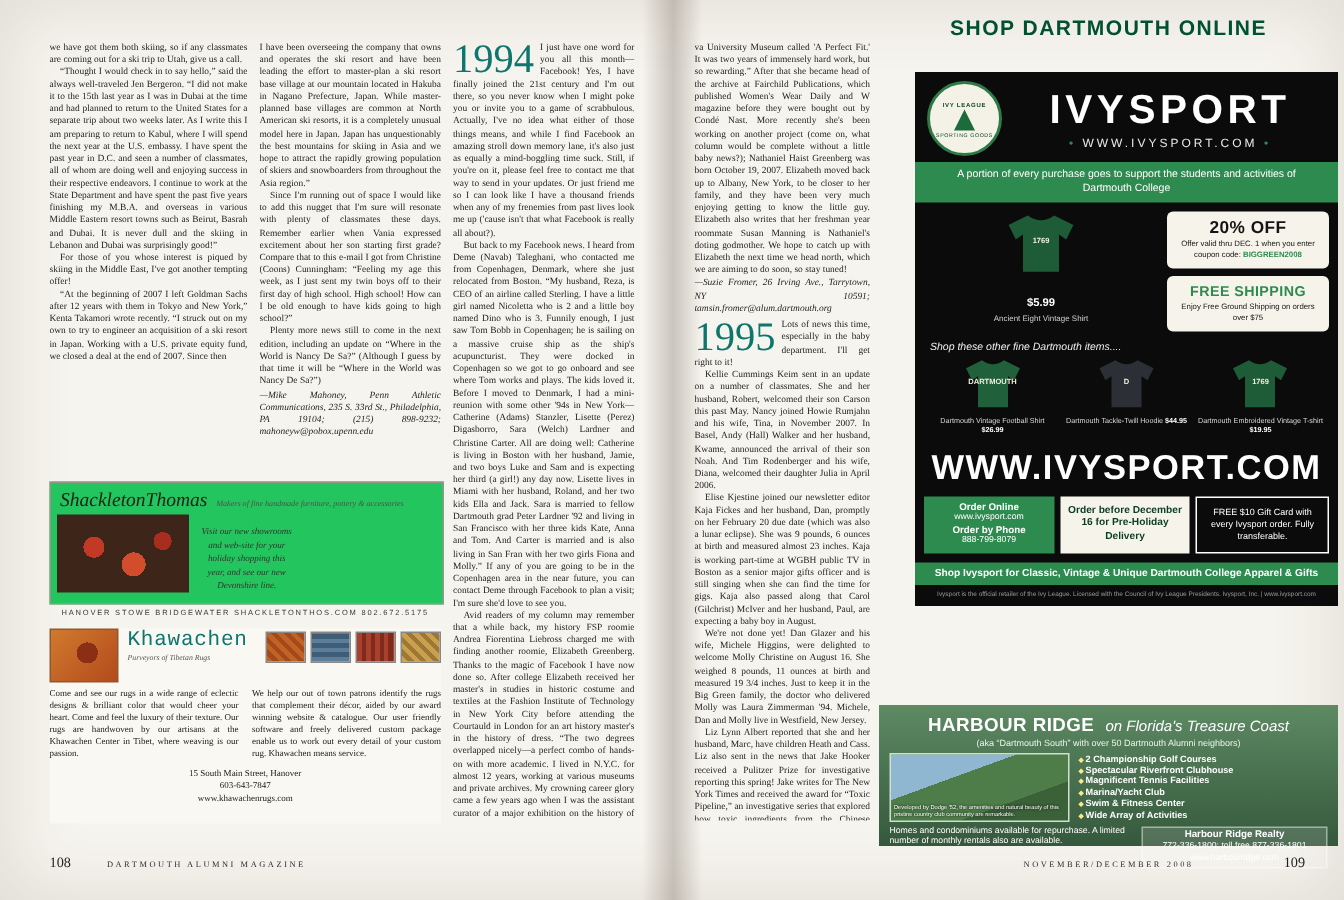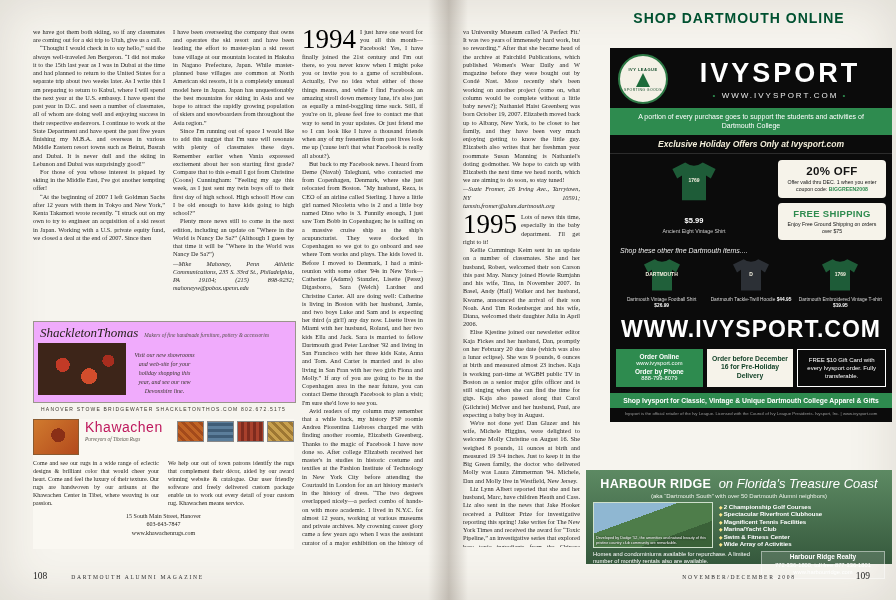--- a/index.html
+++ b/index.html
@@ -6,39 +6,39 @@
   body{width:896px;height:600px;background:#3a3a3a;font-family:"Liberation Serif",serif;}
   .spread{position:relative;width:896px;height:600px;background:#f6f4ee;overflow:hidden;box-shadow:inset 0 0 50px rgba(80,65,45,.14);}
   .gutter{position:absolute;left:428px;top:0;width:40px;height:600px;z-index:6;pointer-events:none;
     background:linear-gradient(90deg,rgba(0,0,0,0) 0%,rgba(70,55,40,.22) 46%,rgba(70,55,40,.25) 52%,rgba(0,0,0,0) 100%);}
 
   
   .col{position:absolute;font-size:6.3px;line-height:1.31;text-align:justify;color:#1d1d1d;overflow:hidden;}
   .paras p{margin:0;text-indent:7px;}
   .paras p:first-child{text-indent:0;}
   .signature{margin:1px 0 3px;font-style:italic;text-indent:0;}
-  .year-num{float:left;font-family:"Liberation Serif",serif;font-size:27px;line-height:21px;padding:1px 4px 1px 0;color:#000000;}
-
-  
-  .ad-shackleton{position:absolute;left:33px;top:321px;width:261px;height:80px;background:#f0abfc;border:1px solid #9a958c;}
+  .year-num{float:left;font-family:"Liberation Serif",serif;font-size:27px;line-height:21px;padding:1px 4px 1px 0;color:#0f766e;}
+
+  
+  .ad-shackleton{position:absolute;left:33px;top:321px;width:261px;height:80px;background:#22c55e;border:1px solid #9a958c;}
   .st-top{display:flex;align-items:baseline;gap:6px;padding:3px 6px 1px;}
   .st-title{font-family:"Liberation Serif",serif;font-style:italic;font-size:13px;color:#26211c;white-space:nowrap;}
   .st-sub{font-size:5.4px;font-style:italic;color:#54504a;}
   .st-row{display:flex;gap:3px;margin:1px 4px;height:52px;}
   .st-photo{width:88px;}
   .st-photo1{background:radial-gradient(circle at 28% 42%,#c23a26 0 7px,rgba(0,0,0,0) 7px),radial-gradient(circle at 58% 64%,#d24d2c 0 8px,rgba(0,0,0,0) 8px),radial-gradient(circle at 80% 34%,#a82d1e 0 6px,rgba(0,0,0,0) 6px),#3d2519;}
   .st-photo2{background:radial-gradient(ellipse at 30% 30%,#e8ddc6 0 7px,rgba(0,0,0,0) 7px),radial-gradient(ellipse at 68% 52%,#d9c9a8 0 8px,rgba(0,0,0,0) 8px),radial-gradient(ellipse at 38% 76%,#cdb astray 0,rgba(0,0,0,0) 0),#6d4b31;}
   .st-text{flex:1;font-size:6px;font-style:italic;text-align:center;padding:8px 4px 0;color:#38332c;line-height:1.5;}
   .st-footerline{position:absolute;left:33px;top:406px;width:261px;text-align:center;font-size:5px;letter-spacing:1.2px;color:#3a362f;font-family:"Liberation Sans",sans-serif;}
 
   
   .ad-khawachen{position:absolute;left:33px;top:419px;width:261px;height:130px;background:#faf8f2;}
   .kw-top{display:flex;gap:6px;align-items:flex-start;}
   .kw-logo{width:44px;height:34px;background:radial-gradient(circle at 55% 45%,#8a2f16 0 7px,rgba(0,0,0,0) 7px),linear-gradient(135deg,#d07a2e,#b34a1c);border:1px solid #8a5a30;}
-  .kw-title{font-family:Liberation Sans, sans-serif;font-size:14px;color:#be185d;letter-spacing:.5px;}
+  .kw-title{font-family:Liberation Mono, monospace;font-size:14px;color:#0f766e;letter-spacing:.5px;}
   .kw-sub{font-size:5.2px;font-style:italic;color:#5a564e;margin-top:1px;}
   .kw-swatches{margin-left:auto;display:flex;gap:3px;padding-top:2px;}
   .kw-swatch{width:25px;height:19px;border:1px solid #888;}
   .sw1{background:repeating-linear-gradient(45deg,#c06325 0 3px,#a34a1b 3px 6px);}
   .sw2{background:repeating-linear-gradient(0deg,#5b7e9b 0 3px,#3f5d77 3px 6px);}
   .sw3{background:repeating-linear-gradient(90deg,#a8402c 0 3px,#7e2b1e 3px 6px);}
   .sw4{background:repeating-linear-gradient(45deg,#c8a04e 0 3px,#9d7733 3px 6px);}
   .kw-cols{display:flex;gap:9px;margin-top:4px;}
   .kw-coltext{flex:1;font-size:6px;line-height:1.35;text-align:justify;color:#24211c;}
   .kw-address{text-align:center;font-size:6px;line-height:1.45;margin-top:4px;color:#24211c;}
@@ -92,21 +92,21 @@
   .iv-ob-line{font-size:5.8px;margin-bottom:2px;}
   .iv-order-deadline{background:#f6f3ea;color:#0d3d23;font-weight:bold;font-size:6.8px;display:flex;align-items:center;justify-content:center;line-height:1.3;}
   .iv-giftcard{border:1px solid #fff;color:#fff;font-size:6px;display:flex;align-items:center;justify-content:center;line-height:1.35;}
   .iv-bottomband{background:#2e8b4f;text-align:center;font-size:6.8px;font-weight:bold;padding:4px 12px;color:#fff;}
   .iv-fineprint{font-size:4.3px;color:#9a9a9a;text-align:center;padding:3px 8px 5px;line-height:1.45;}
 
   
   .ad-harbour{position:absolute;left:586px;top:470px;width:306px;height:94px;background:linear-gradient(180deg,#5d8a63,#35583c);color:#fff;font-family:"Liberation Sans",sans-serif;padding:4px 7px;box-sizing:border-box;}
   .hr-titlerow{text-align:center;line-height:1.1;}
   .hr-title{font-weight:bold;font-size:12.5px;letter-spacing:.3px;}
-  .hr-suffix{font-size:13px;font-style:italic;margin-left:3px;}
+  .hr-suffix{font-size:10px;font-style:italic;margin-left:3px;}
   .hr-sub{text-align:center;font-size:6px;margin-top:1px;color:#eef3ea;}
   .hr-main{display:flex;gap:6px;margin-top:3px;}
   .hr-photo{width:118px;height:44px;flex:none;position:relative;border:1px solid #cfe0cc;
     background:linear-gradient(160deg,#8fb7d2 0 35%,#4e7d4a 35% 70%,#3a6138 70% 100%);}
   .hr-caption{position:absolute;left:2px;right:2px;bottom:1px;font-size:3.8px;line-height:1.25;color:#fff;text-shadow:0 0 2px #000;}
   .hr-bullets{flex:1;font-size:6.1px;font-weight:bold;line-height:1.22;padding-top:1px;}
   .hr-bullets div::before{content:"◆ ";font-size:4.5px;color:#ffe88a;}
   .hr-bottom{display:flex;gap:6px;margin-top:3px;align-items:stretch;}
   .hr-avail{flex:1;font-size:5.8px;line-height:1.3;}
   .hr-realty{width:118px;flex:none;text-align:center;font-size:5.8px;line-height:1.35;background:rgba(255,255,255,.14);border:1px solid rgba(255,255,255,.45);padding:1px 2px;}
@@ -211,21 +211,20 @@
         <div class="iv-logo-top">IVY LEAGUE</div>
         <div class="iv-tree"></div>
         <div class="iv-logo-bottom">SPORTING GOODS</div>
       </div>
       <div class="iv-brandblock">
         <div class="iv-brand">IVYSPORT</div>
         <div class="iv-url">WWW.IVYSPORT.COM</div>
       </div>
     </div>
     <div class="iv-tagline">A portion of every purchase goes to support the students and activities of Dartmouth College</div>
-    <div class="iv-holiday">Exclusive Holiday Offers Only at Ivysport.com</div>
 
     <div class="iv-main">
       <div class="iv-products">
         <div class="iv-product">
           <span class="shirt">
             <svg width="48" height="42" viewBox="0 0 60 52">
                 <path d="M19 3 L3 11 L9 23 L15 19 L15 50 L45 50 L45 19 L51 23 L57 11 L41 3 Q30 11 19 3 Z" fill="#1e5c38"></path>
               </svg>
             <span class="shirt-label lbl-light">1769</span>
           </span>

